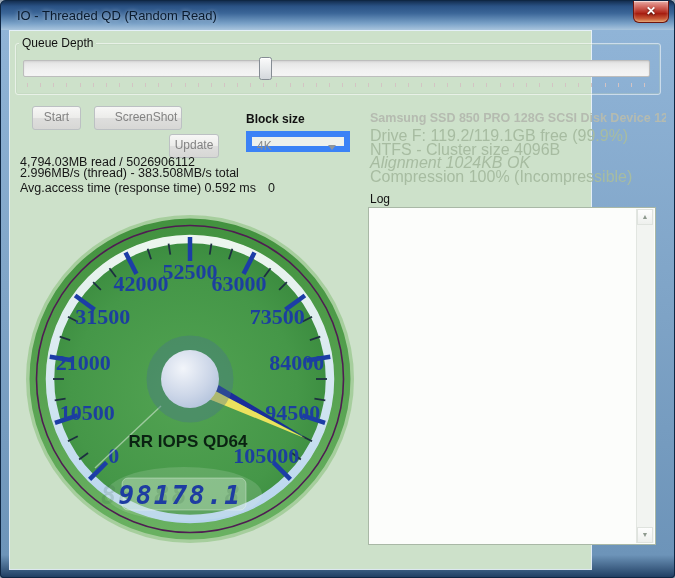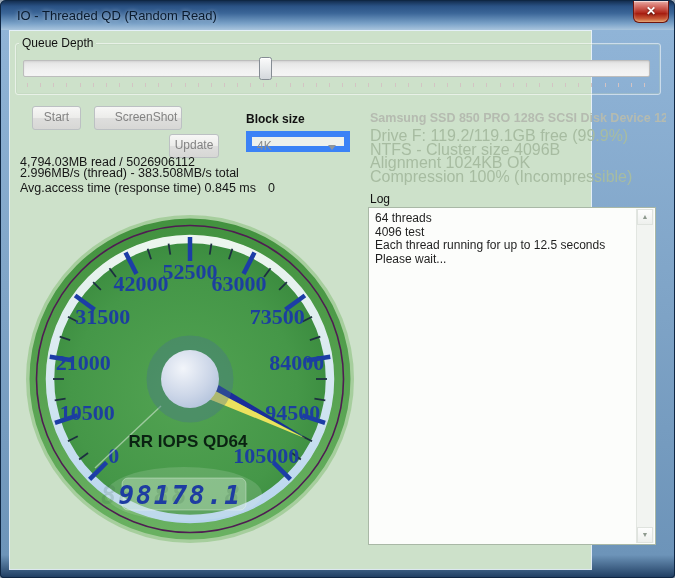--- a/index.html
+++ b/index.html
@@ -132,37 +132,31 @@
     <div class="btn" style="left:159px;width:48px;margin-top:28px;">Update</div>
 
     <div class="lbl" style="left:236px;top:81px;font-weight:bold;">Block size</div>
     <div class="combo">
       <span>4K</span>
       <span class="combo-arrow"></span>
     </div>
 
     <div class="stat" style="top:124px;">4,794.03MB read / 5026906112</div>
     <div class="stat" style="top:135px;">2.996MB/s (thread) - 383.508MB/s total</div>
-    <div class="stat" style="top:150px;">Avg.access time (response time) 0.845 ms</div>
+    <div class="stat" style="top:150px;">Avg.access time (response time) 0.592 ms</div>
     <div class="stat" style="left:258px;top:150px;">0</div>
 
     <div class="drive-title">Samsung SSD 850 PRO 128G SCSI Disk Device 128GB/</div>
     <div class="drive-line" style="top:96px;">Drive F: 119.2/119.1GB free (99.9%)</div>
     <div class="drive-line" style="top:109.5px;">NTFS - Cluster size 4096B</div>
-    <div class="drive-line" style="top:123px;">Alignment 1024KB OK</div>
+    <div class="drive-line" style="top:123px;font-style:italic;">Alignment 1024KB OK</div>
     <div class="drive-line" style="top:136.5px;">Compression 100% (Incompressible)</div>
 
     <div class="lbl" style="left:360px;top:161px;">Log</div>
     <div class="log-box">
-      <div class="log-text">
-        <div>64 threads</div>
-        <div>4096 test</div>
-        <div>Each thread running for up to 12.5 seconds</div>
-        <div>Please wait...</div>
-      </div>
       <div class="log-scroll">
         <div class="scroll-btn" style="top:0;">▲</div>
         <div class="scroll-btn" style="bottom:0;">▼</div>
       </div>
     </div>
 
     <div class="gauge-wrap">
       <svg id="gauge-svg" width="330" height="330" viewBox="0 0 330 330">
         <defs>
           <radialGradient id="faceGrad" cx="48%" cy="55%" r="72%">

